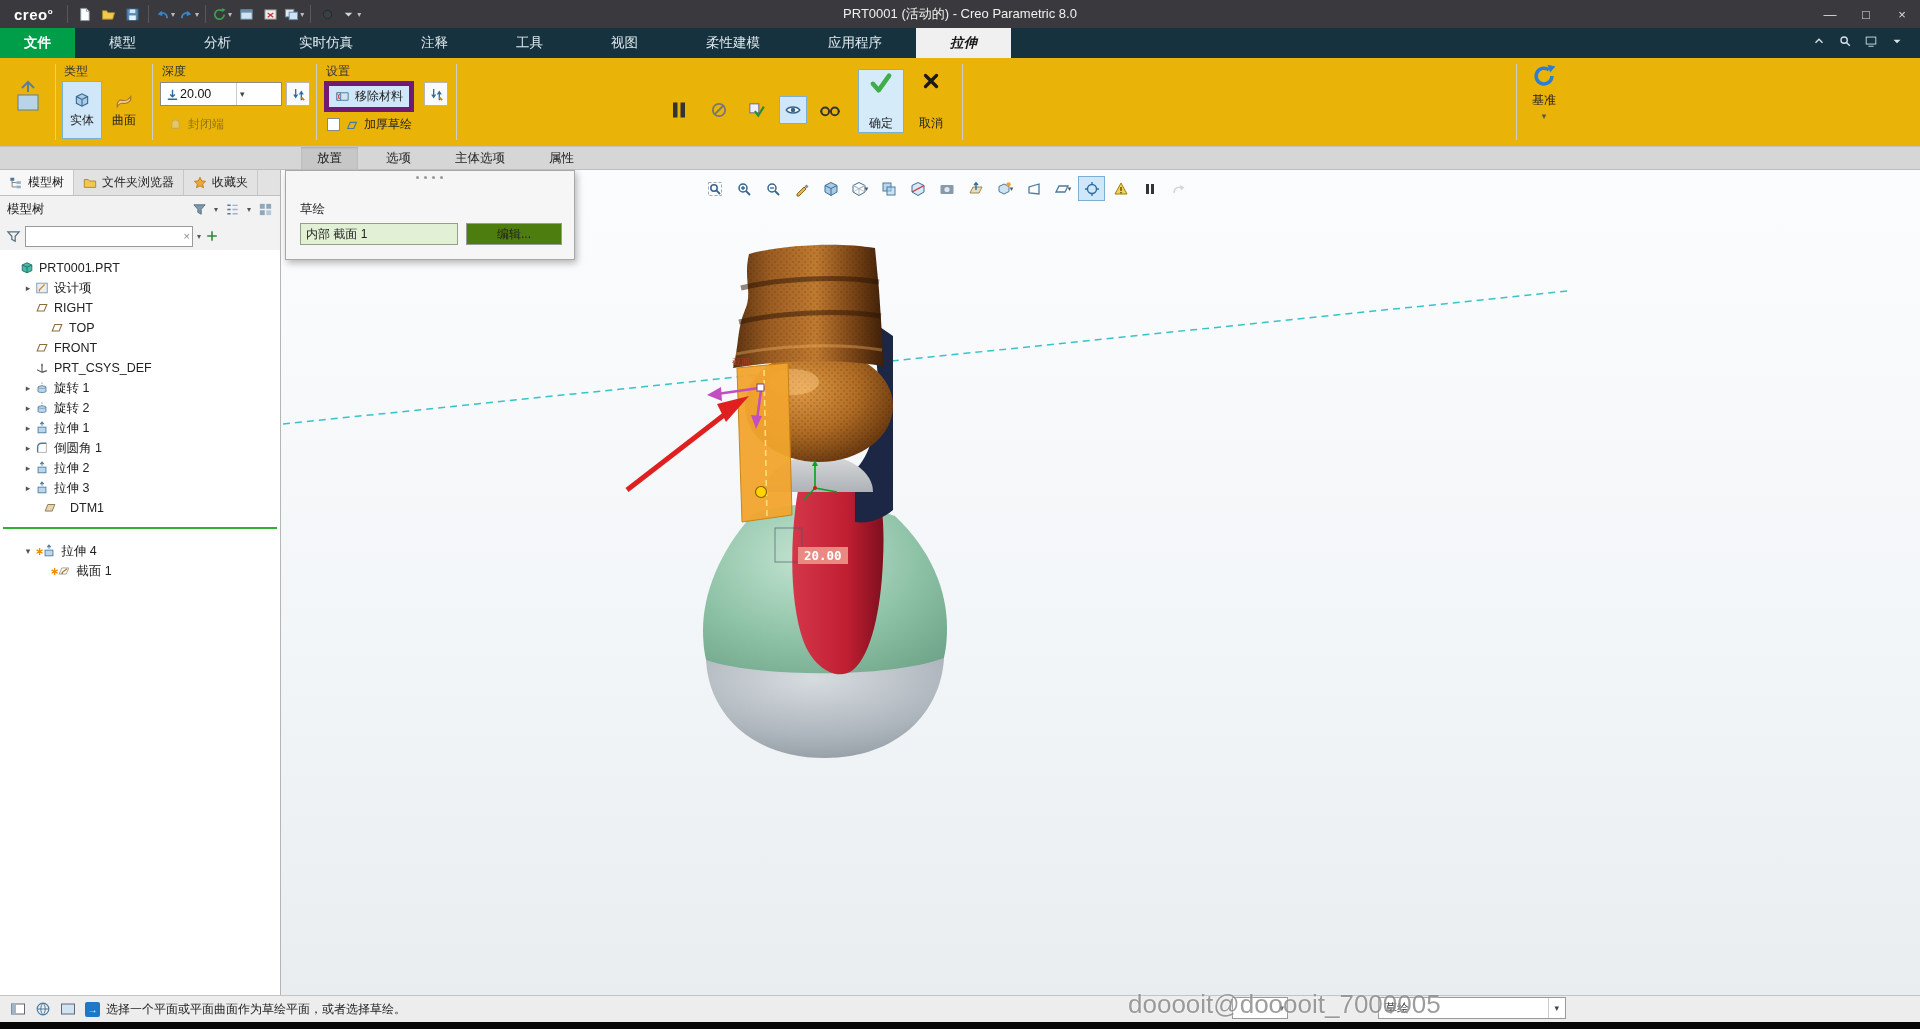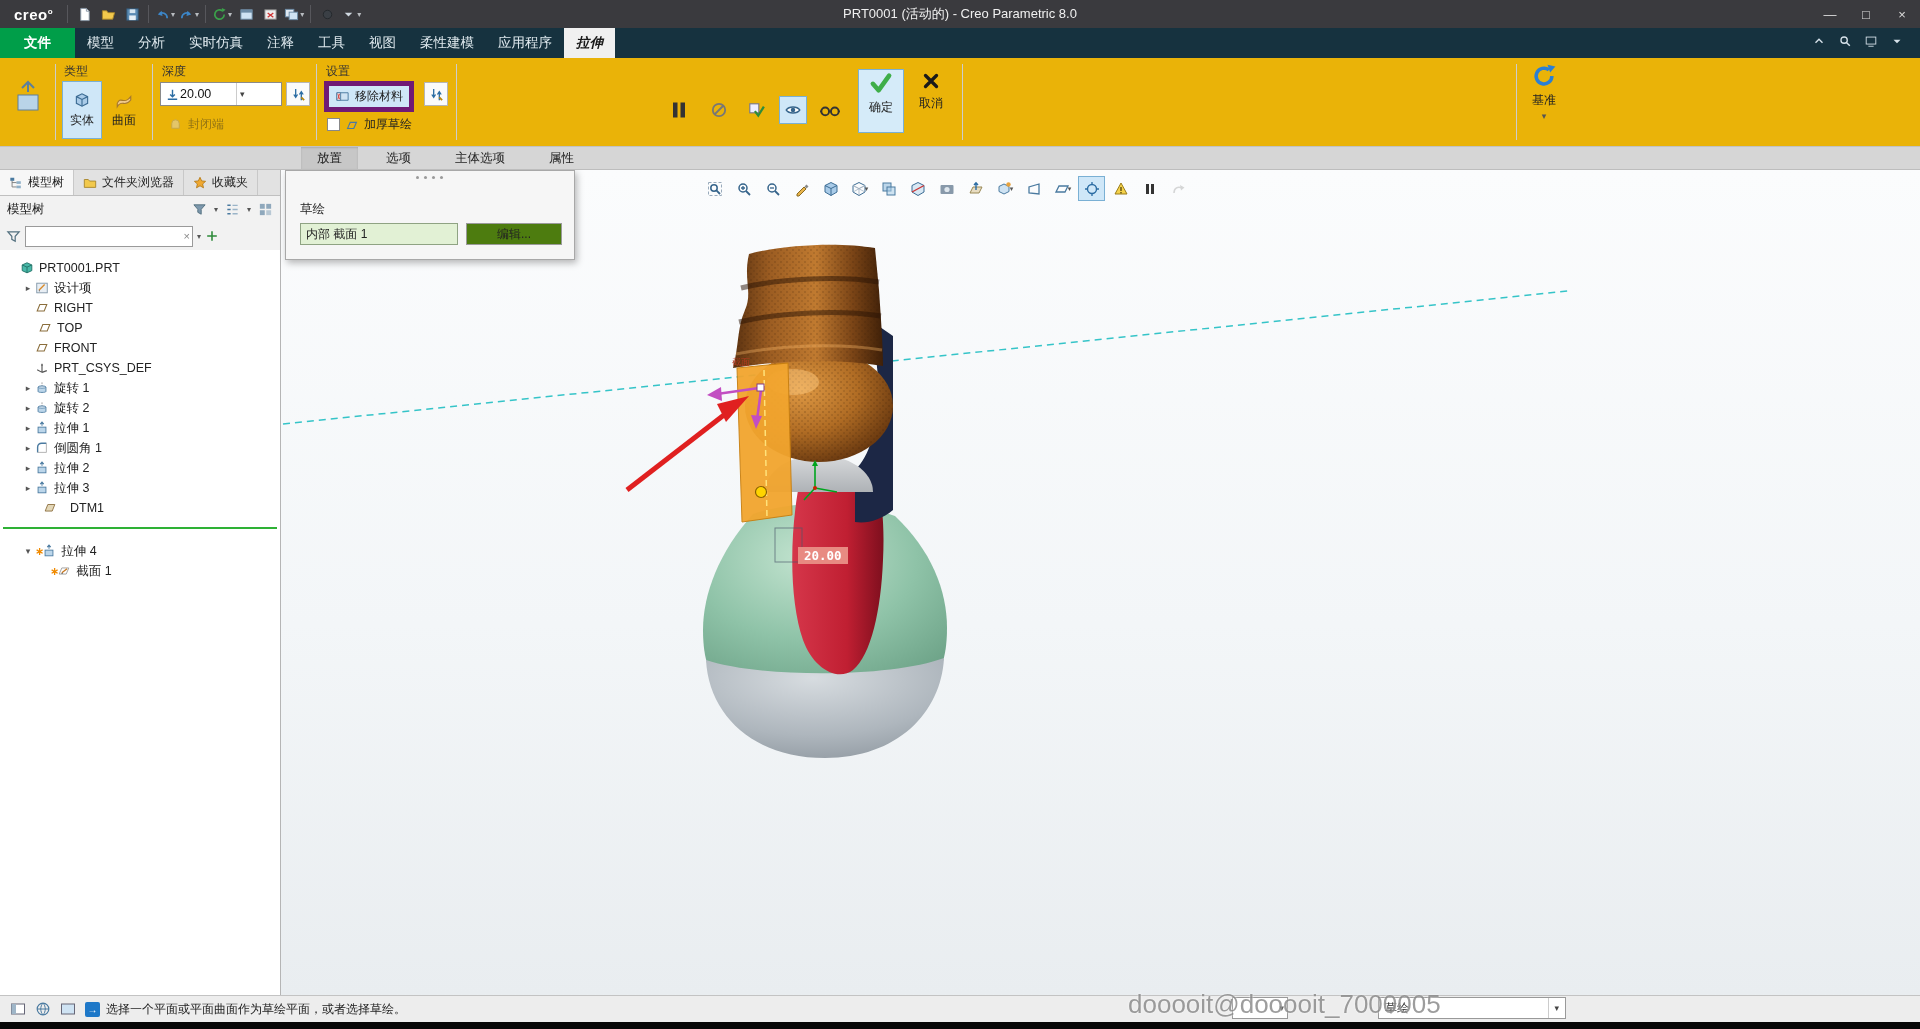--- a/index.html
+++ b/index.html
@@ -14,21 +14,21 @@
 .logo sup{font-size:8px;}
 .tsep{width:1px;height:18px;background:#57575c;margin:0 4px;}
 .qbtn{height:24px;min-width:24px;display:flex;align-items:center;justify-content:center;padding:0 2px;cursor:default;border-radius:2px;}
 .qcaret{font-size:8px;color:#b8bcc0;margin-left:1px;}
 .tb-title{position:absolute;left:0;right:0;text-align:center;font-size:13px;color:#f0f0f0;pointer-events:none;}
 .tb-right{margin-left:auto;display:flex;height:28px;}
 .winbtn{width:36px;height:28px;display:flex;align-items:center;justify-content:center;font-size:13px;color:#ddd;}
 
 
 .tabbar{position:absolute;left:0;top:28px;width:1920px;height:30px;background:#16323f;display:flex;align-items:stretch;z-index:29;}
-.rtab{padding:0 12px;line-height:30px;color:#dfe9ee;font-size:13.5px;white-space:nowrap;}
+.rtab{padding:0 34px;line-height:30px;color:#dfe9ee;font-size:13.5px;white-space:nowrap;}
 .rtab.file{background:#009e49;color:#fff;padding:0 24px;font-weight:bold;}
 .rtab.active{background:#f0f0f0;color:#1a1a1a;font-style:italic;font-weight:bold;}
 .tabbar-right{margin-left:auto;display:flex;align-items:center;gap:12px;padding-right:16px;}
 
 
 .ribbon{position:absolute;left:0;top:58px;width:1920px;height:89px;background:#eab308;border-bottom:1px solid #c2c2c2;z-index:28;}
 .sep-v{position:absolute;top:6px;height:76px;width:1px;background:#cdcdcd;}
 .grp-label{position:absolute;font-size:12px;color:#333;}
 .type-btn{position:absolute;width:40px;height:58px;display:flex;flex-direction:column;align-items:center;justify-content:center;gap:3px;font-size:12px;color:#222;border:1px solid transparent;}
 .type-btn.sel{background:#cfe7f8;border-color:#7ab0d4;}
@@ -37,21 +37,21 @@
 .combo .caret{font-size:9px;color:#444;padding:0 3px;border-left:1px solid #ccc;height:100%;display:flex;align-items:center;}
 .flip-btn{position:absolute;width:24px;height:24px;border:1px solid #b5b5b5;background:#fafafa;display:flex;align-items:center;justify-content:center;}
 .tool-row{position:absolute;display:flex;align-items:center;gap:5px;font-size:12px;color:#222;}
 .tool-row.pressed{background:#cfe7f8;border:5px solid #701a75;padding:2px 6px;}
 .tool-row.disabled{opacity:.45;}
 .chkbox{width:13px;height:13px;background:#fff;border:1px solid #888;display:inline-block;}
 .cluster{position:absolute;left:662px;top:24px;height:56px;display:flex;align-items:center;gap:9px;}
 .cluster-btn{width:28px;height:28px;display:flex;align-items:center;justify-content:center;border:1px solid transparent;}
 .cluster-btn.big{width:34px;height:34px;}
 .cluster-btn.hl{background:#cfe7f8;border-color:#7ab0d4;}
-.okc{position:absolute;width:46px;height:64px;top:11px;display:flex;flex-direction:column;align-items:center;justify-content:flex-start;gap:3px;font-size:12px;color:#222;border:1px solid transparent;}
+.okc{position:absolute;width:46px;height:64px;top:11px;display:flex;flex-direction:column;align-items:center;justify-content:space-between;gap:3px;font-size:12px;color:#222;border:1px solid transparent;}
 .okc.sel{background:#d5ebf9;border-color:#7ab0d4;}
 .info-panel{position:absolute;left:1232px;top:8px;width:278px;height:64px;background:#e3e3e3;padding:6px 9px;font-size:12px;color:#333;line-height:1.45;}
 .info-panel a{color:#1a66b3;text-decoration:underline;font-size:12px;}
 .datum-col{position:absolute;left:1522px;top:4px;width:44px;display:flex;flex-direction:column;align-items:center;gap:2px;font-size:12px;color:#222;}
 .datum-col .dcaret{font-size:9px;color:#555;}
 
 
 .dashstrip{position:absolute;left:0;top:147px;width:1920px;height:23px;background:#d6d6d6;border-bottom:1px solid #bdbdbd;display:flex;padding-left:301px;z-index:27;}
 .dtab{padding:0 16px;line-height:22px;font-size:12.5px;color:#222;}
 .dtab.active{background:#c7c7c7;box-shadow:inset 0 1px 2px rgba(0,0,0,.15);}
@@ -527,21 +527,21 @@
         </div>
         <div class="trow" style="padding-left: 21px;">
           <span class="tw"></span>
           <span class="ic">
             <svg viewBox="0 0 16 16" width="14" height="14">
               <path d="M2.5 11.5 L5.5 4 H13.5 L10.5 11.5 Z" fill="none" stroke="#8a6d3b" stroke-width="1.2"></path>
             </svg>
           </span>
           <span class="tlabel">RIGHT</span>
         </div>
-        <div class="trow" style="padding-left: 24px;">
+        <div class="trow" style="padding-left: 36px;">
           <span class="tw"></span>
           <span class="ic">
             <svg viewBox="0 0 16 16" width="14" height="14">
               <path d="M2.5 11.5 L5.5 4 H13.5 L10.5 11.5 Z" fill="none" stroke="#8a6d3b" stroke-width="1.2"></path>
             </svg>
           </span>
           <span class="tlabel">TOP</span>
         </div>
         <div class="trow" style="padding-left: 21px;">
           <span class="tw"></span>

